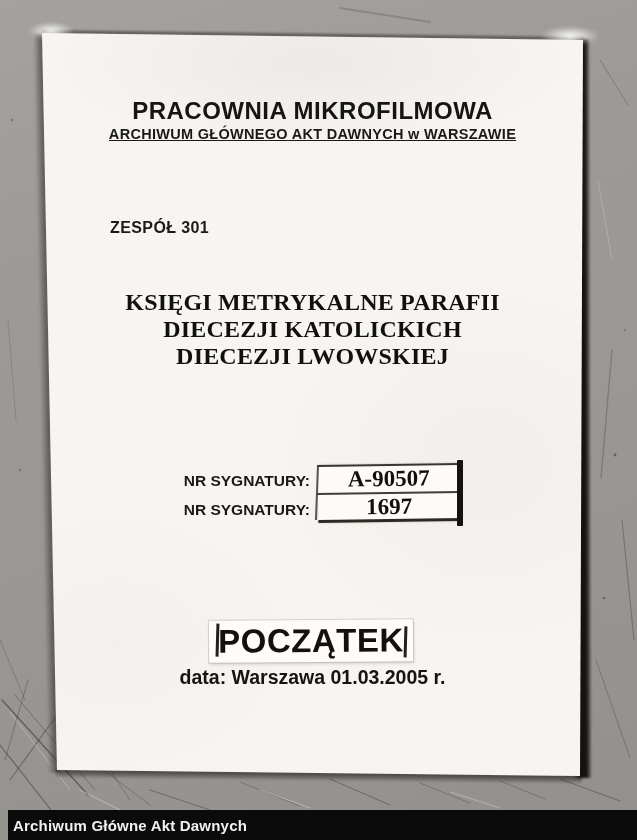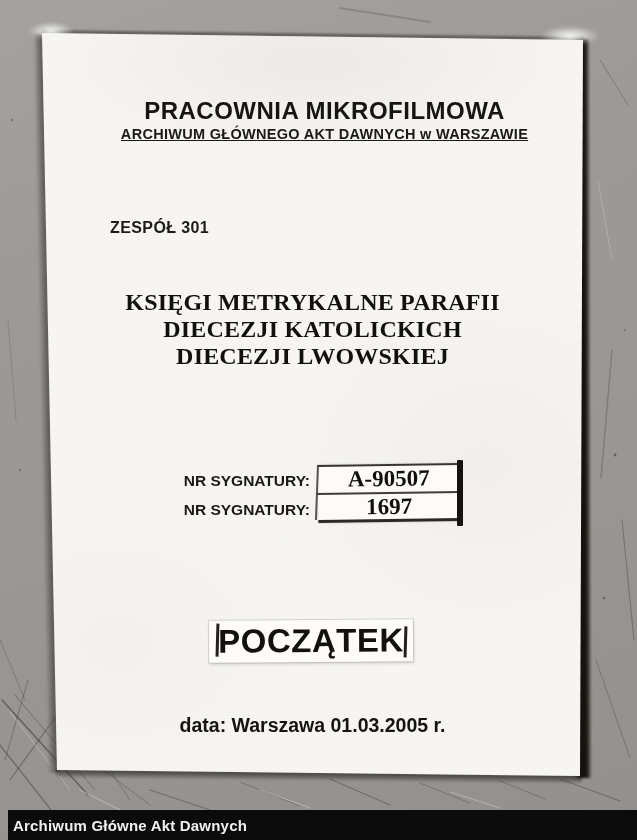--- a/index.html
+++ b/index.html
@@ -45,21 +45,21 @@
   
   .paper{
     position:absolute;left:42px;top:33px;width:541px;height:744px;
     background-color:var(--paper-white);
     background-image:
       radial-gradient(ellipse 380px 130px at 50% 4%, rgba(178,175,168,.16), transparent 70%),
       radial-gradient(ellipse 300px 260px at 82% 58%, rgba(198,195,188,.12), transparent 75%),
       radial-gradient(ellipse 260px 200px at 14% 82%, rgba(205,202,195,.10), transparent 75%);
     clip-path:polygon(0px 0px, 541px 7px, 538px 743px, 15px 737px);
   }
-  .hdr{position:absolute;left:12px;top:64px;width:100%;text-align:center;}
+  .hdr{position:absolute;left:0;top:64px;width:100%;text-align:center;}
   .hdr1{font-size:24px;font-weight:bold;letter-spacing:.5px;line-height:28px;color:#171512;}
   .hdr2{font-size:14.5px;font-weight:bold;letter-spacing:.3px;line-height:18px;color:#1b1916;text-decoration:underline;}
   .zespol{position:absolute;left:68px;top:184px;font-size:16px;font-weight:bold;line-height:22px;letter-spacing:.4px;}
   .title{position:absolute;left:0;top:256px;width:100%;text-align:center;
     font-family:"Liberation Serif",serif;font-weight:bold;font-size:24px;line-height:27px;
     letter-spacing:.2px;color:#12100d;}
   .labels{position:absolute;left:0;top:434px;width:268px;text-align:right;
     font-size:15.5px;font-weight:bold;line-height:28.5px;color:#1a1815;}
   .valbox{
     position:absolute;left:276px;top:431px;width:142px;height:58px;
@@ -76,21 +76,21 @@
     position:absolute;left:167px;top:587px;width:204px;height:42px;
     background:#fdfcf9;transform:rotate(-0.4deg);
     box-shadow:0 0 0 1px rgba(170,168,160,.45), 1px 2px 3px rgba(128,126,120,.30);
     text-align:center;
   }
   .stamptext{display:inline-block;font-size:33px;font-weight:bold;line-height:42px;letter-spacing:.5px;color:#131110;}
   .tick{position:absolute;width:3px;background:#23201c;}
   .tick-l{left:7px;top:3px;height:33px;transform:rotate(2deg);}
   .tick-r{right:6px;top:7px;height:31px;transform:rotate(2deg);}
   .dateline{position:absolute;left:0;top:632px;width:100%;text-align:center;
-    font-size:19.5px;font-weight:bold;line-height:24px;color:#16140f;margin-top:48px;}
+    font-size:19.5px;font-weight:bold;line-height:24px;color:#16140f;}
   
   .bar{
     position:absolute;left:8px;top:810px;width:637px;height:30px;
     background:var(--bar-black);display:flex;align-items:center;
   }
   .bar span{padding-left:5px;font-size:15px;font-weight:bold;letter-spacing:.2px;color:var(--bar-text);}
 </style>
 </head>
 <body>
 

